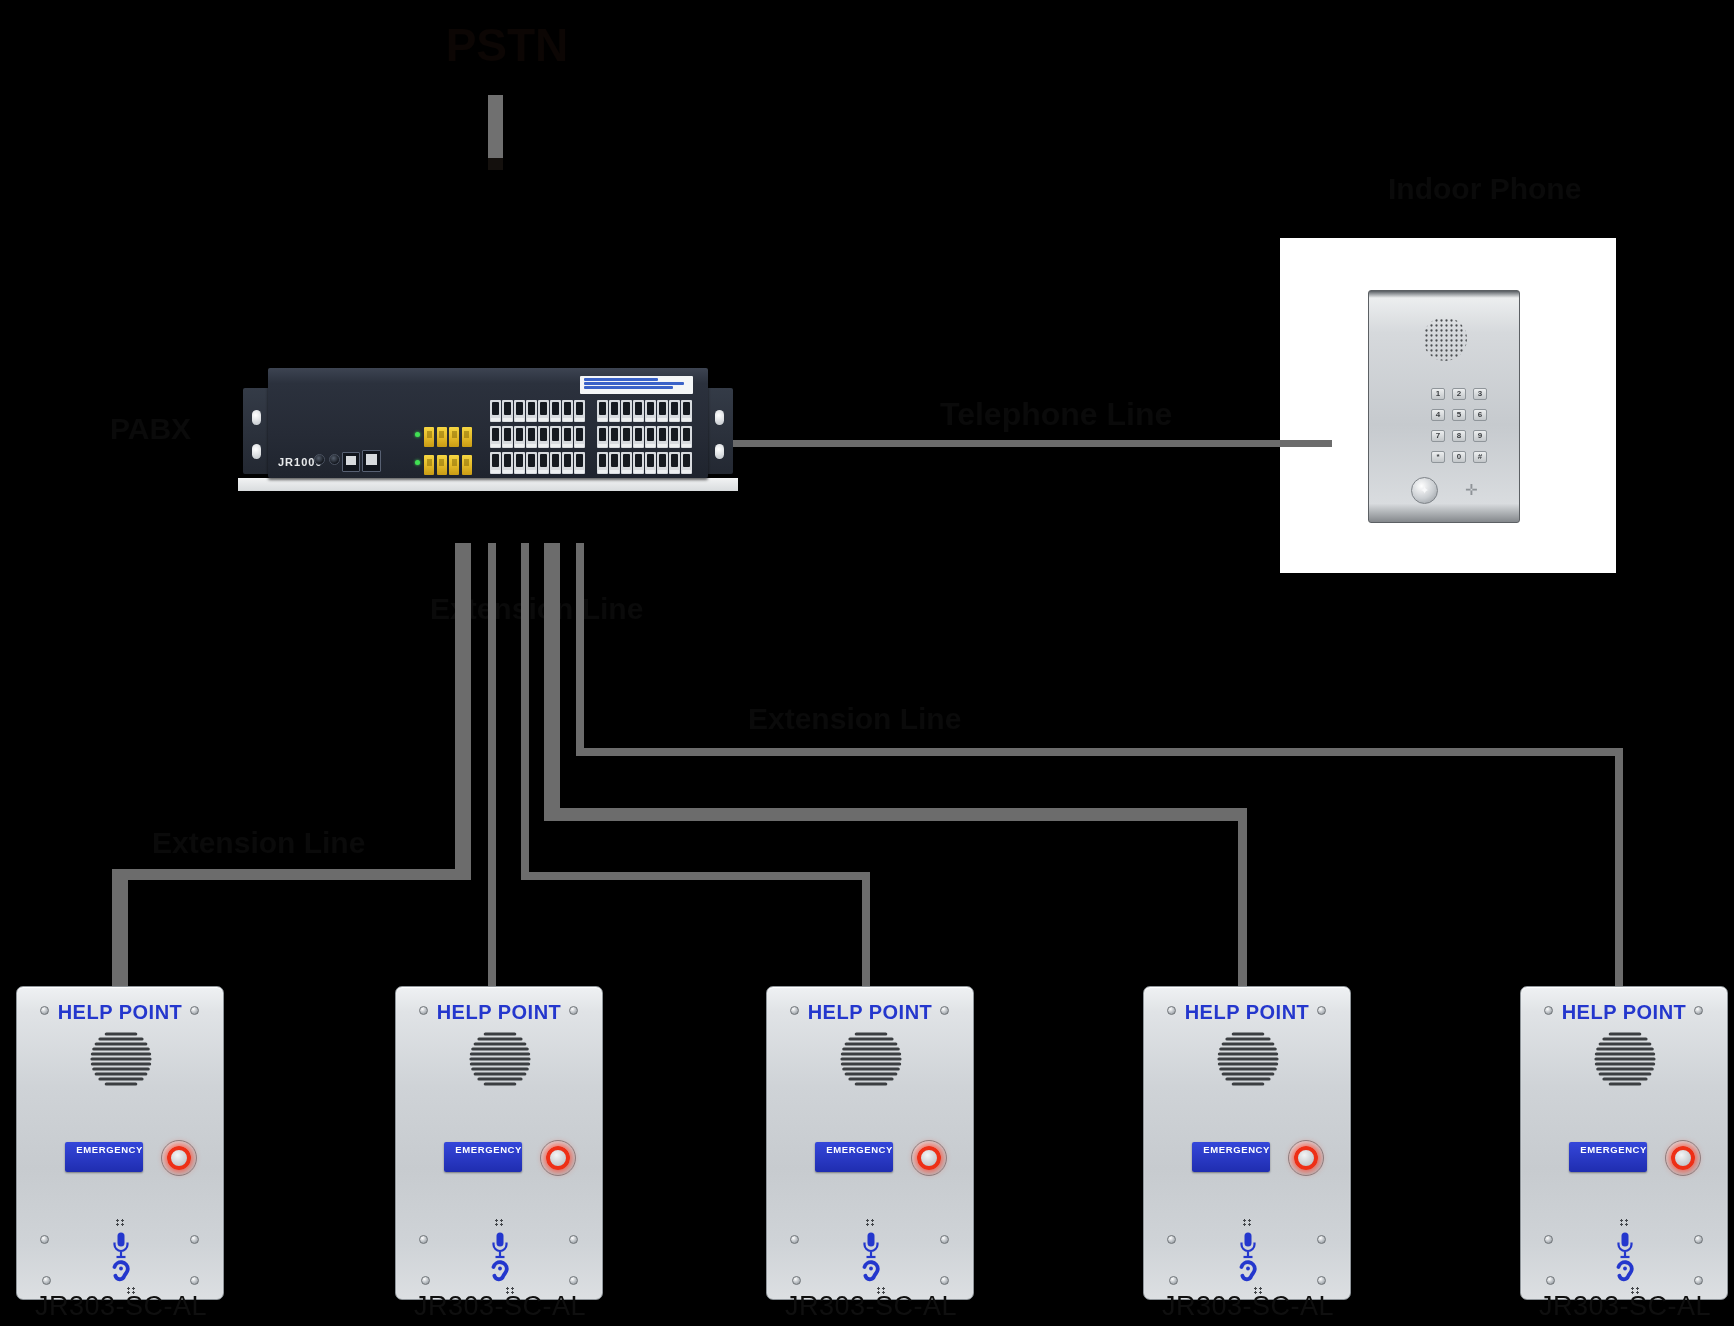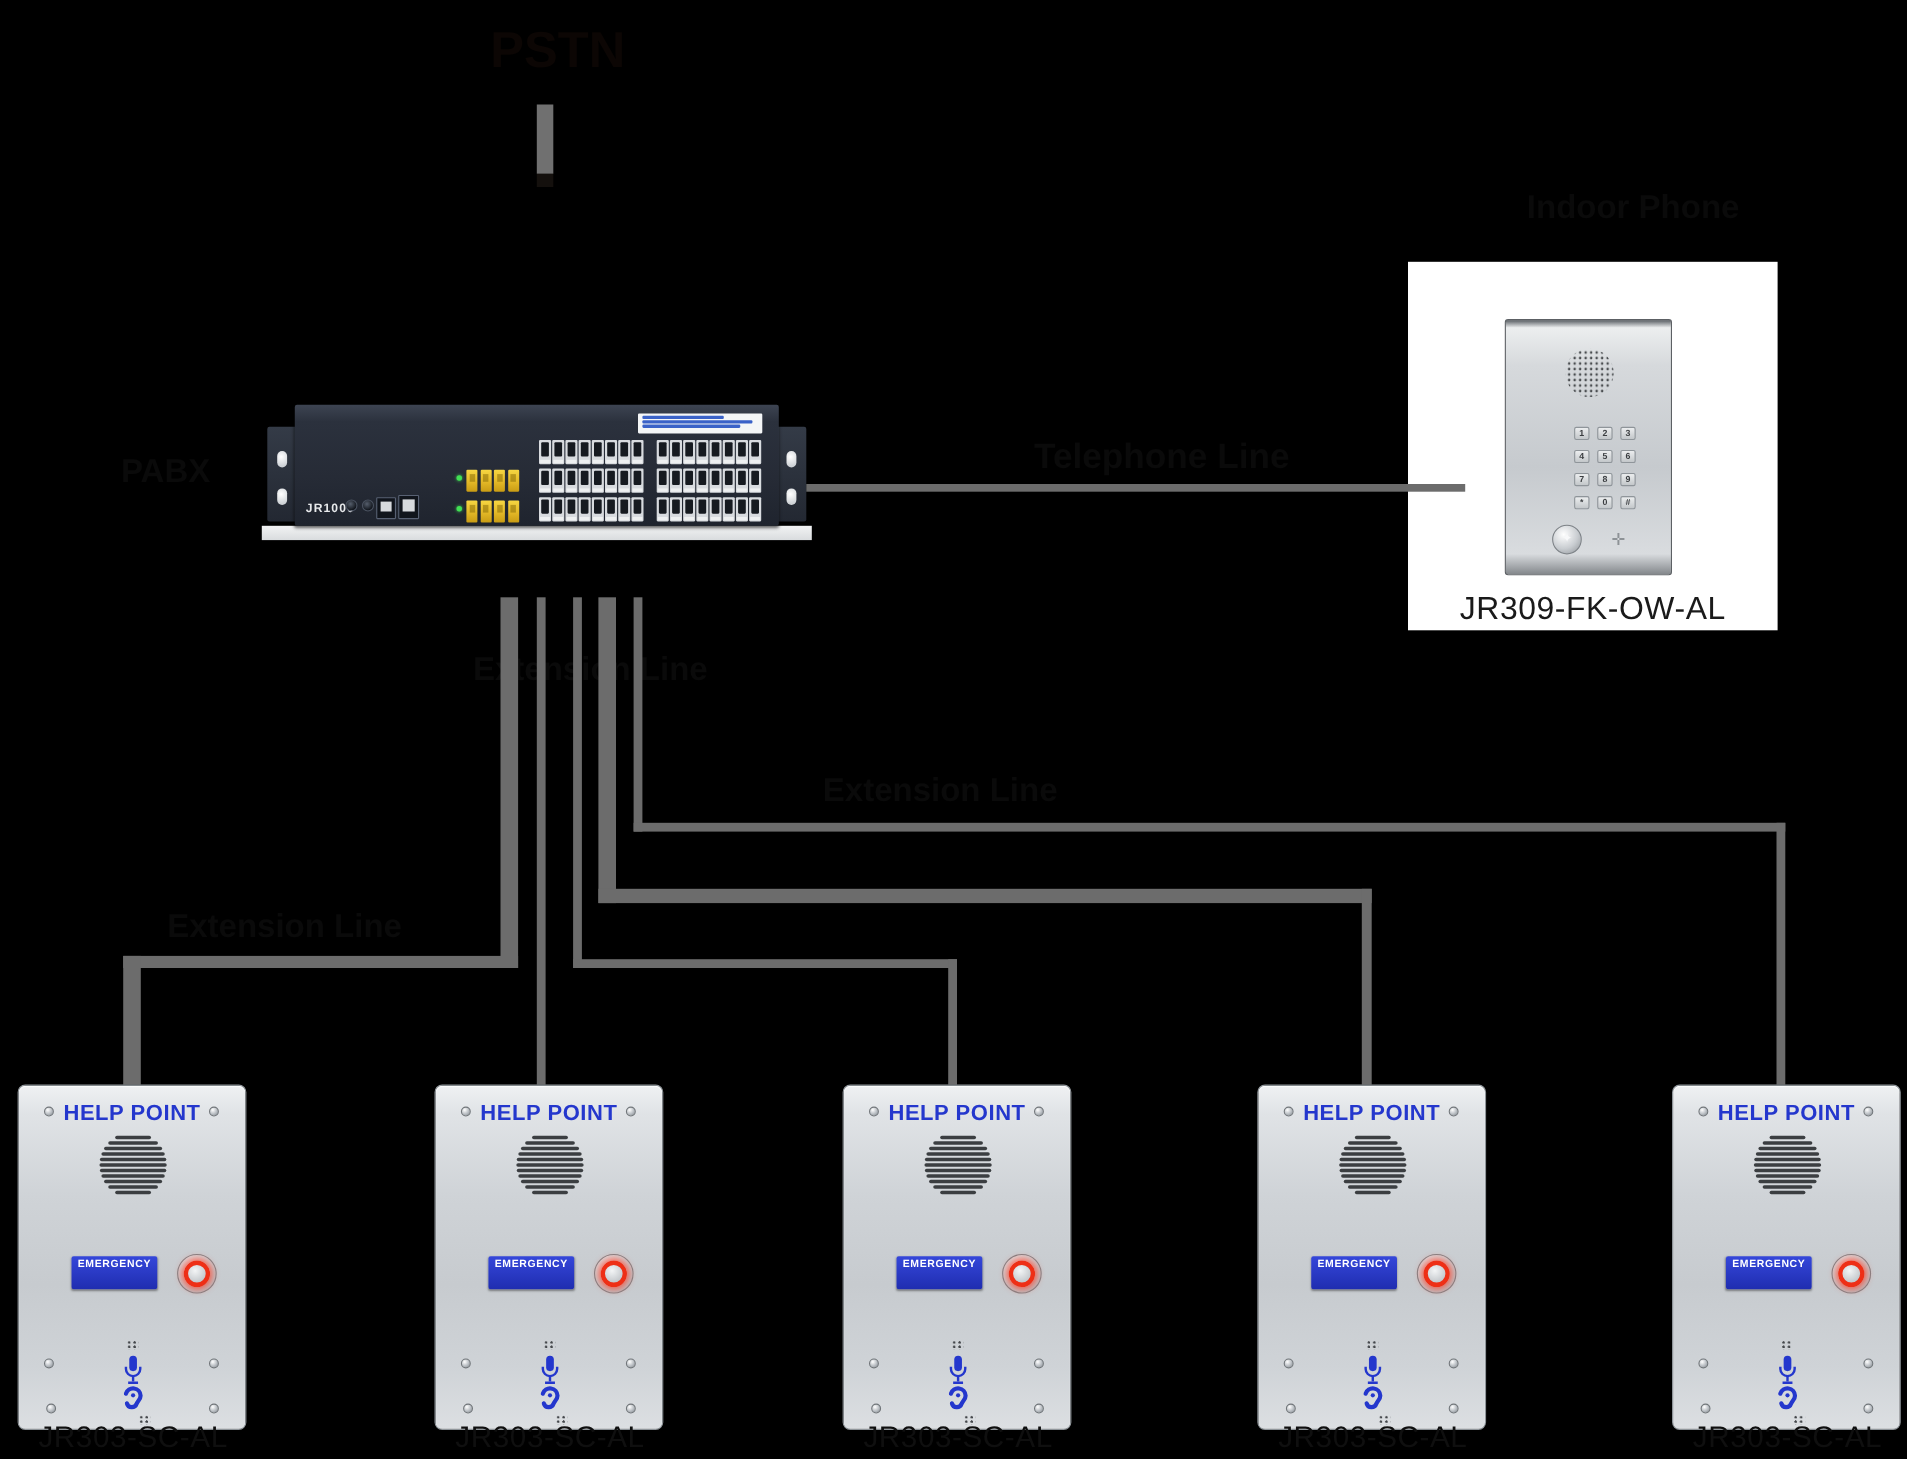--- a/index.html
+++ b/index.html
@@ -64,21 +64,21 @@
     border:1px solid #8f959a;border-radius:7px;box-sizing:border-box;
     box-shadow:inset 0 1px 1px #ffffff;}
   .hp-title{position:absolute;left:0;top:14px;width:100%;text-align:center;
     color:#2437cd;font-weight:bold;font-size:20px;letter-spacing:.5px;}
   .screw{position:absolute;width:9px;height:9px;border-radius:50%;
     background:radial-gradient(circle at 35% 30%,#ffffff,#b9bec3 55%,#83888d);
     border:1px solid #707579;box-sizing:border-box;}
   .hp-grill{position:absolute;left:72px;top:40px;}
   .ebox{position:absolute;left:48px;top:155px;width:78px;height:30px;border-radius:2px;
     background:linear-gradient(180deg,#3547da,#1f2db0);box-shadow:0 1px 2px rgba(0,0,0,.4);
-    text-align:center;}
+    text-align:right;}
   .ebox .etext{color:#ffffff;font-weight:bold;font-size:9.5px;letter-spacing:.6px;line-height:15px;display:block;}
   .ebox .braille{margin:1px auto 0;width:62px;height:7px;
     background-image:radial-gradient(circle at 2px 2px,#dfe3ff 1.1px,transparent 1.4px);
     background-size:6px 4px;}
   .ebtn{position:absolute;left:144px;top:153px;width:36px;height:36px;border-radius:50%;
     background:radial-gradient(circle at 40% 32%,#eef0f2,#a9afb4);border:1px solid #82868a;
     box-sizing:border-box;display:flex;align-items:center;justify-content:center;}
   .ebtn .ring{width:24px;height:24px;border-radius:50%;border:4px solid #ee2f16;
     box-shadow:0 0 7px 2px rgba(255,46,20,.75);
     background:radial-gradient(circle at 40% 32%,#f3f5f6,#b3b8bd);box-sizing:border-box;}
@@ -247,21 +247,20 @@
           <div class="pkey" style="left: 62px; top: 139px;">7</div>
           <div class="pkey" style="left: 83px; top: 139px;">8</div>
           <div class="pkey" style="left: 104px; top: 139px;">9</div>
           <div class="pkey" style="left: 62px; top: 160px;">*</div>
           <div class="pkey" style="left: 83px; top: 160px;">0</div>
           <div class="pkey" style="left: 104px; top: 160px;">#</div>
         </div>
       <div class="callbtn">✦</div>
       <div class="plusmark">✛</div>
     </div>
-    <div class="phone-caption">JR309-FK-OW-AL</div>
   </div>
 
   <div id="hp-container">
       <div class="hp" style="left: 16px;">
     <span class="screw" style="left:23px;top:19px;"></span>
     <span class="screw" style="left:173px;top:19px;"></span>
     <div class="hp-title">HELP POINT</div>
     <svg class="hp-grill" width="64" height="64" viewBox="0 0 64 64">
       <g stroke="#3b3e41" stroke-width="3.2" stroke-linecap="round">
         <line x1="17.3" y1="7" x2="46.7" y2="7"></line>

